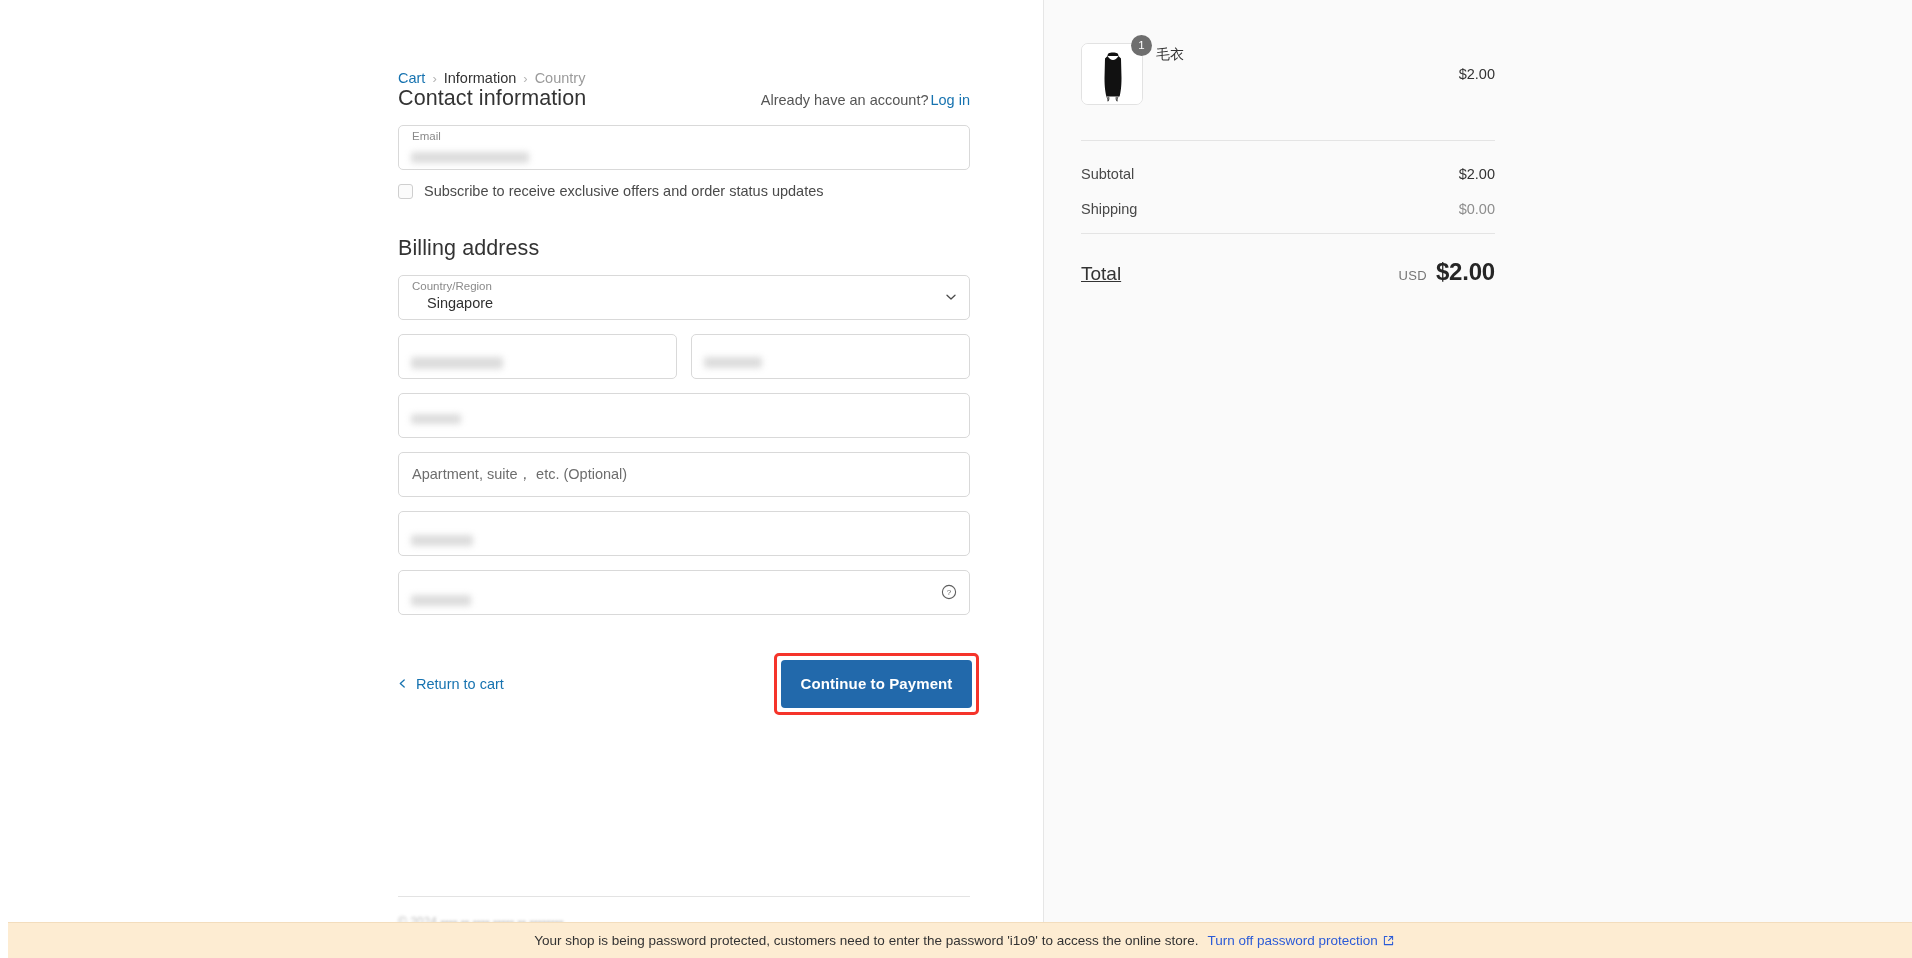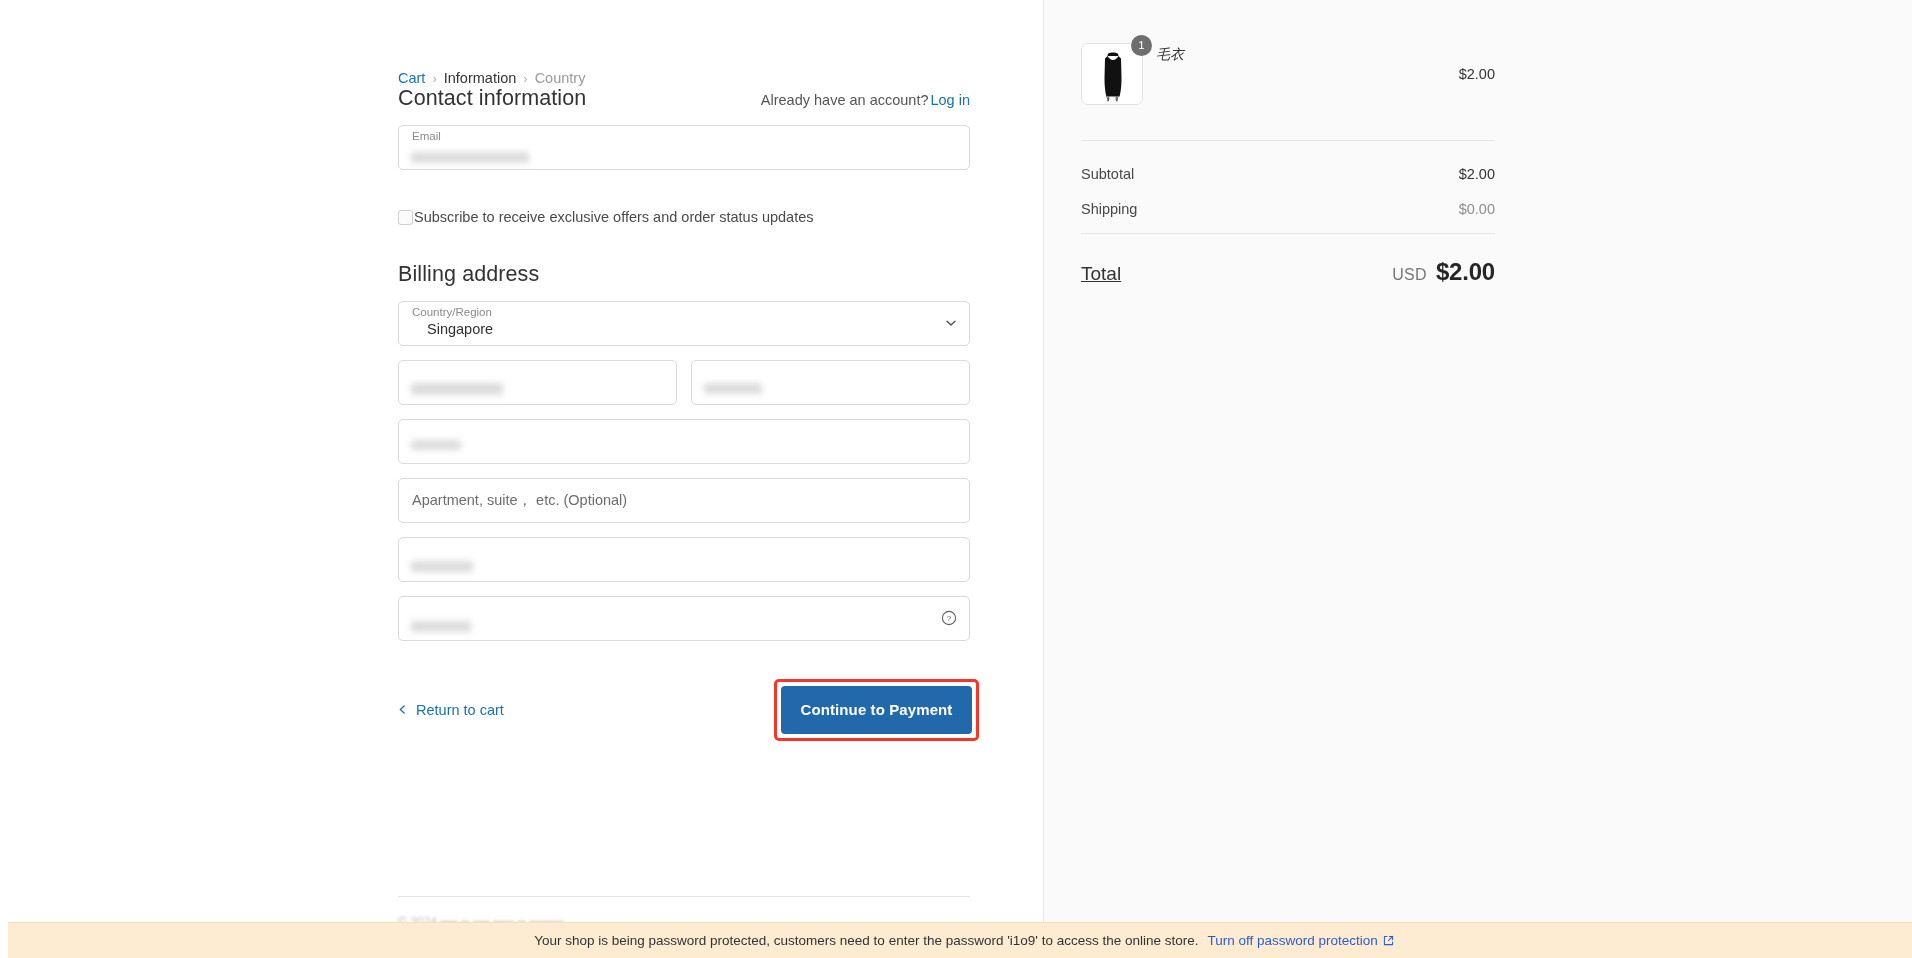--- a/index.html
+++ b/index.html
@@ -140,22 +140,22 @@
     right: 12px; top: 50%;
     transform: translateY(-50%);
     width: 16px; height: 16px;
     cursor: pointer;
   }
 
   
   .check-row {
     display: flex;
     align-items: center;
-    gap: 1px;
-    margin-top: 40px;
+    gap: 11px;
+    margin-top: 14px;
   }
   .checkbox {
     width: 15px; height: 15px;
     border: 1px solid #cfcfcf;
     border-radius: 3px;
     background: #fbfbfb;
     cursor: pointer;
     flex: none;
   }
   .check-label {
@@ -292,21 +292,20 @@
     justify-content: center;
     line-height: 1;
   }
   .item-name {
     font-size: 14px;
     color: #333333;
     margin-left: 13px;
     align-self: flex-start;
     margin-top: 8px;
     flex: 1;
-    font-style: italic;
   }
   .item-price {
     font-size: 14.5px;
     color: #333333;
     margin-left: auto;
     text-align: right;
   }
   .divider {
     height: 1px;
     background: #e4e4e4;
@@ -341,21 +340,21 @@
     font-size: 19px;
     color: #333333;
     text-decoration: underline;
   }
   .grand-right {
     display: flex;
     align-items: baseline;
     gap: 9px;
   }
   .currency {
-    font-size: 16px;
+    font-size: 13px;
     color: #767676;
     letter-spacing: .3px;
   }
   .grand-amount {
     font-size: 24px;
     color: #262626;
     font-weight: 600;
     letter-spacing: -.2px;
   }
 

